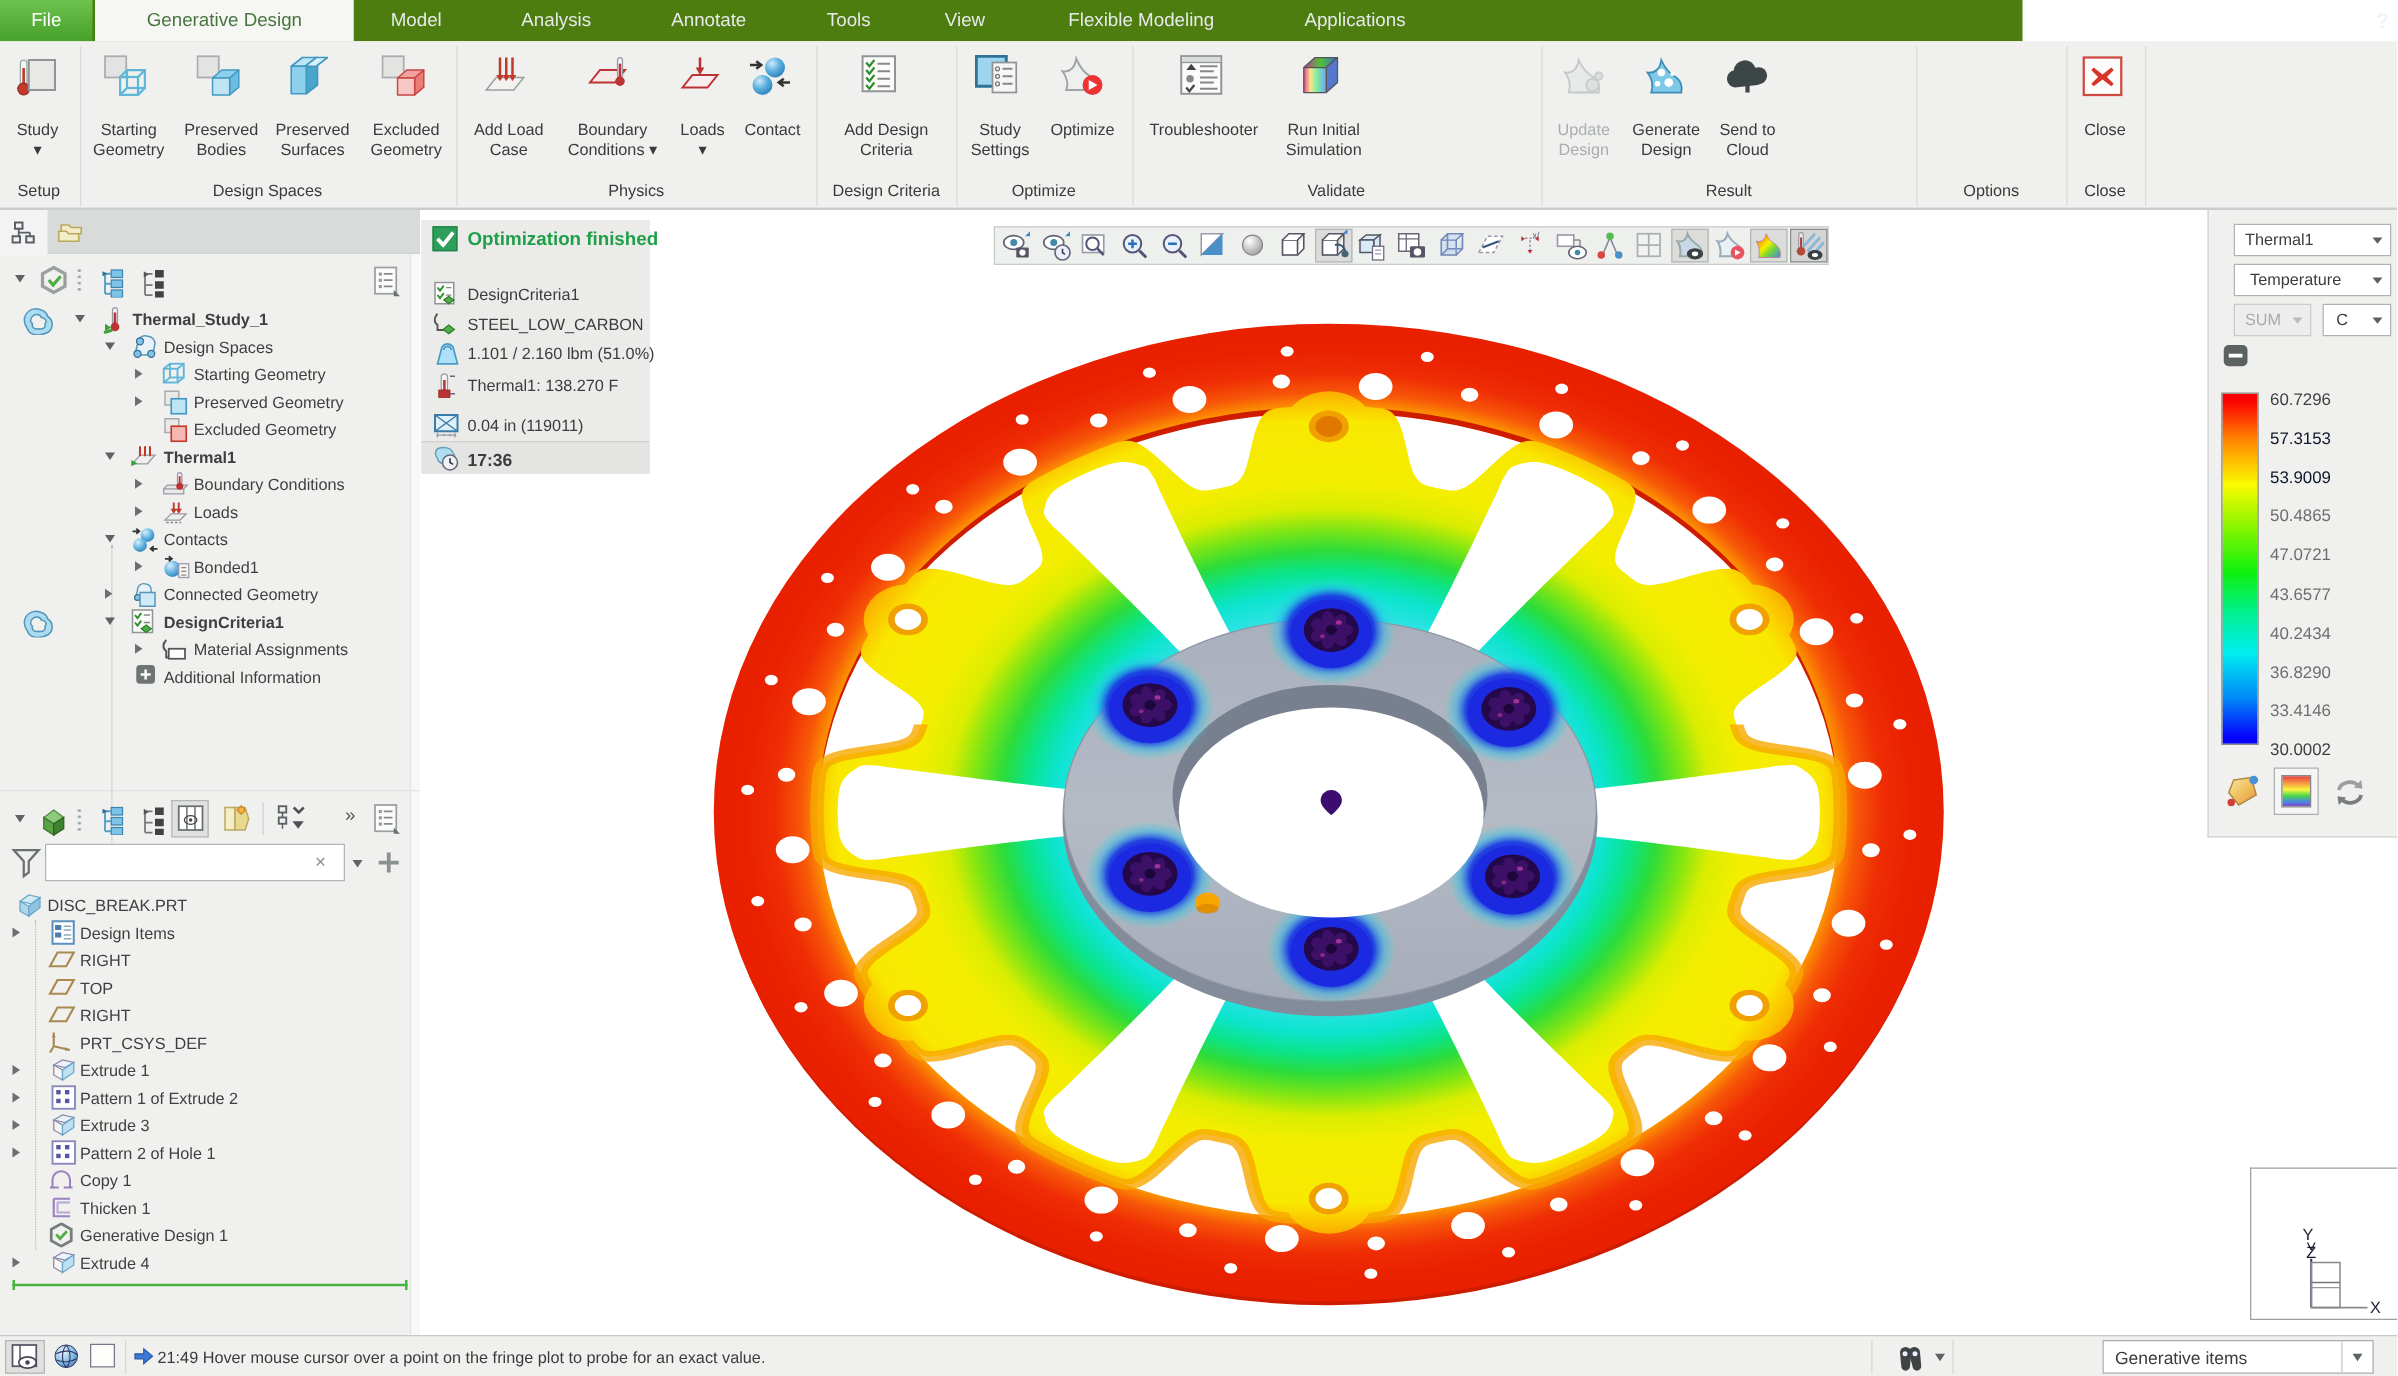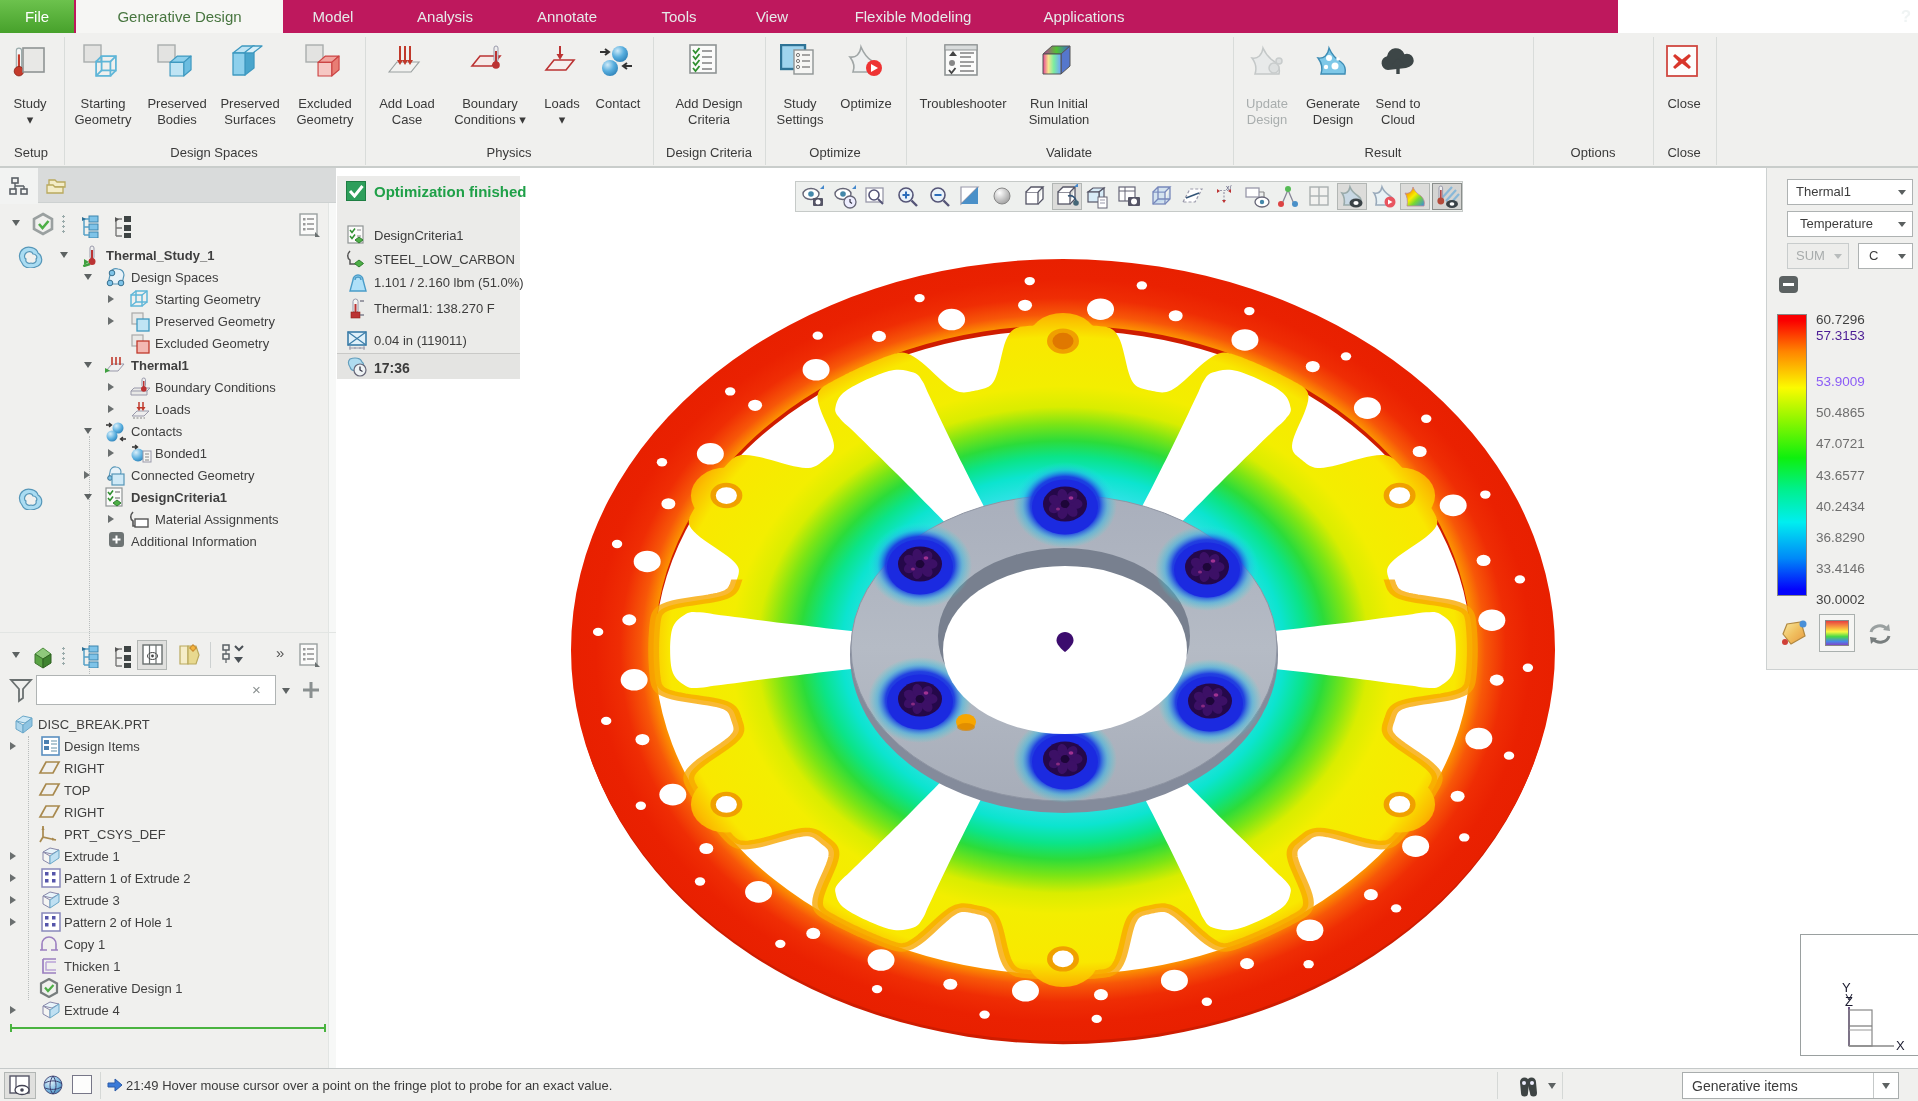--- a/index.html
+++ b/index.html
@@ -1,18 +1,18 @@
 <!DOCTYPE html>
 <html><head><meta charset="utf-8"><style>
 *{margin:0;padding:0;box-sizing:border-box}
 html,body{width:1918px;height:1101px;overflow:hidden;font-family:"Liberation Sans",sans-serif;background:#fff;position:relative}
 .abs{position:absolute}
 svg{display:block}
 
-#menubar{position:absolute;left:0;top:0;width:1618px;height:33px;background:#be185d}
+#menubar{position:absolute;left:0;top:0;width:1618px;height:33px;background:#4d7c0f}
 #filebtn{position:absolute;left:0;top:0;width:74px;height:33px;background:linear-gradient(#6cc24d,#47a12b);color:#fff;font-size:15px;text-align:center;line-height:33px}
 #gdtab{position:absolute;left:76px;top:0;width:207px;height:33px;background:#f6f6f4;color:#47753f;font-size:15px;text-align:center;line-height:33px}
 .mtab{position:absolute;top:0;height:33px;color:#e6eaea;font-size:15px;line-height:33px;text-align:center}
 .mico{position:absolute;top:0;height:33px;color:#f0f4f4;font-size:15px;line-height:33px;text-align:center}
 
 #ribbon{position:absolute;left:0;top:33px;width:1918px;height:133px;background:#f0f0ee}
 #ribbon .sep{position:absolute;top:6px;height:152px;width:1px;background:#d9dcda}
 .rbtn{position:absolute;top:5px;text-align:center}
 .rbtn .ric{margin:0 auto}
 .rlab{position:absolute;font-size:13px;color:#3a3a3a;text-align:center;line-height:15.5px;top:58px;width:100%}
@@ -1139,22 +1139,22 @@
 </div>
 <div id="rightpanel">
 <div class="dd" style="left:20px;top:11px;width:126px;height:26px;line-height:24px;padding-left:8px">Thermal1<div class="ddc"></div></div>
 <div class="dd" style="left:20px;top:43px;width:126px;height:26px;line-height:24px;padding-left:12px">Temperature<div class="ddc"></div></div>
 <div class="dd" style="left:20px;top:75px;width:62px;height:26px;line-height:24px;padding-left:8px;background:#ededeb;color:#a8acac;border-color:#c8cccc">SUM<div class="ddc" style="border-top-color:#b8bcbc"></div></div>
 <div class="dd" style="left:91px;top:75px;width:55px;height:26px;line-height:24px;padding-left:10px">C<div class="ddc"></div></div>
 <div class="abs" style="left:12px;top:108px;width:19px;height:17px;background:#5c6262;border-radius:4px"></div>
 <div class="abs" style="left:16px;top:115px;width:11px;height:2.5px;background:#fff"></div>
 <div class="abs" style="left:10px;top:146px;width:30px;height:282px;border:1px solid #888;background:linear-gradient(#fb0000 0%,#fb0000 2%,#ff8400 13%,#fbfb00 26%,#8af600 38%,#0ef00e 51%,#00f08a 62%,#00eef0 74%,#0088f8 87%,#0404fc 98%,#0404fc 100%)"></div>
 <div class="abs" style="left:49px;top:144px;font-size:13.5px;color:#3f3f3f">60.7296</div>
-<div class="abs" style="left:49px;top:160px;font-size:13.5px;color:#4c1d95">57.3153</div>
-<div class="abs" style="left:49px;top:206px;font-size:13.5px;color:#8b5cf6">53.9009</div>
+<div class="abs" style="left:49px;top:175px;font-size:13.5px;color:#0f172a">57.3153</div>
+<div class="abs" style="left:49px;top:206px;font-size:13.5px;color:#0f172a">53.9009</div>
 <div class="abs" style="left:49px;top:237px;font-size:13.5px;color:#6e6e6e">50.4865</div>
 <div class="abs" style="left:49px;top:268px;font-size:13.5px;color:#6e6e6e">47.0721</div>
 <div class="abs" style="left:49px;top:300px;font-size:13.5px;color:#6e6e6e">43.6577</div>
 <div class="abs" style="left:49px;top:331px;font-size:13.5px;color:#6e6e6e">40.2434</div>
 <div class="abs" style="left:49px;top:362px;font-size:13.5px;color:#6e6e6e">36.8290</div>
 <div class="abs" style="left:49px;top:393px;font-size:13.5px;color:#6e6e6e">33.4146</div>
 <div class="abs" style="left:49px;top:424px;font-size:13.5px;color:#3f3f3f">30.0002</div>
 <svg class="abs" style="left:12px;top:450px" width="32" height="32">
       <defs>
         <linearGradient id="lgb" x1="0" y1="0" x2="1" y2="1">

